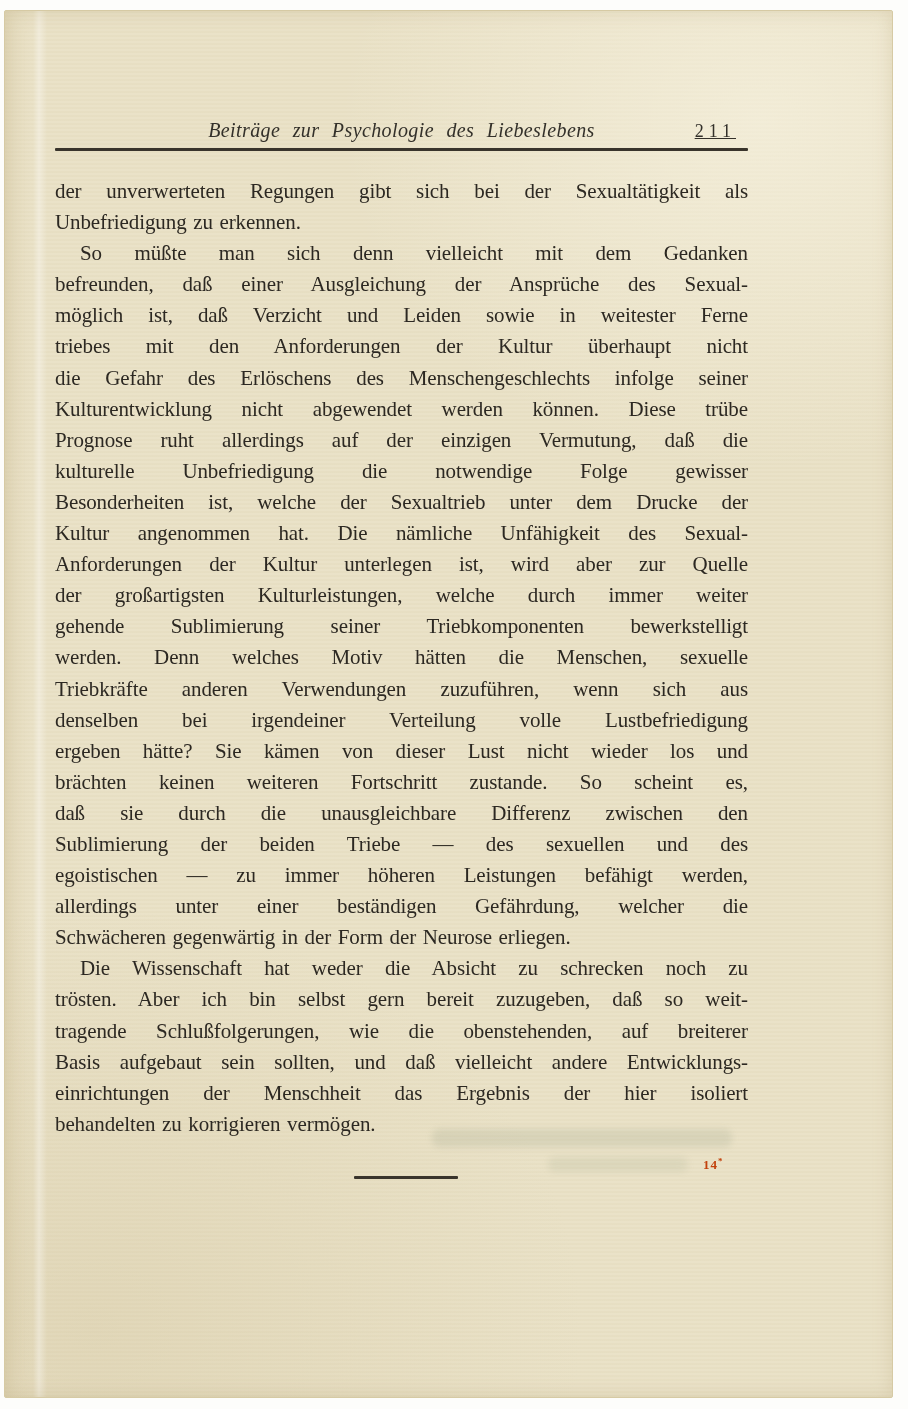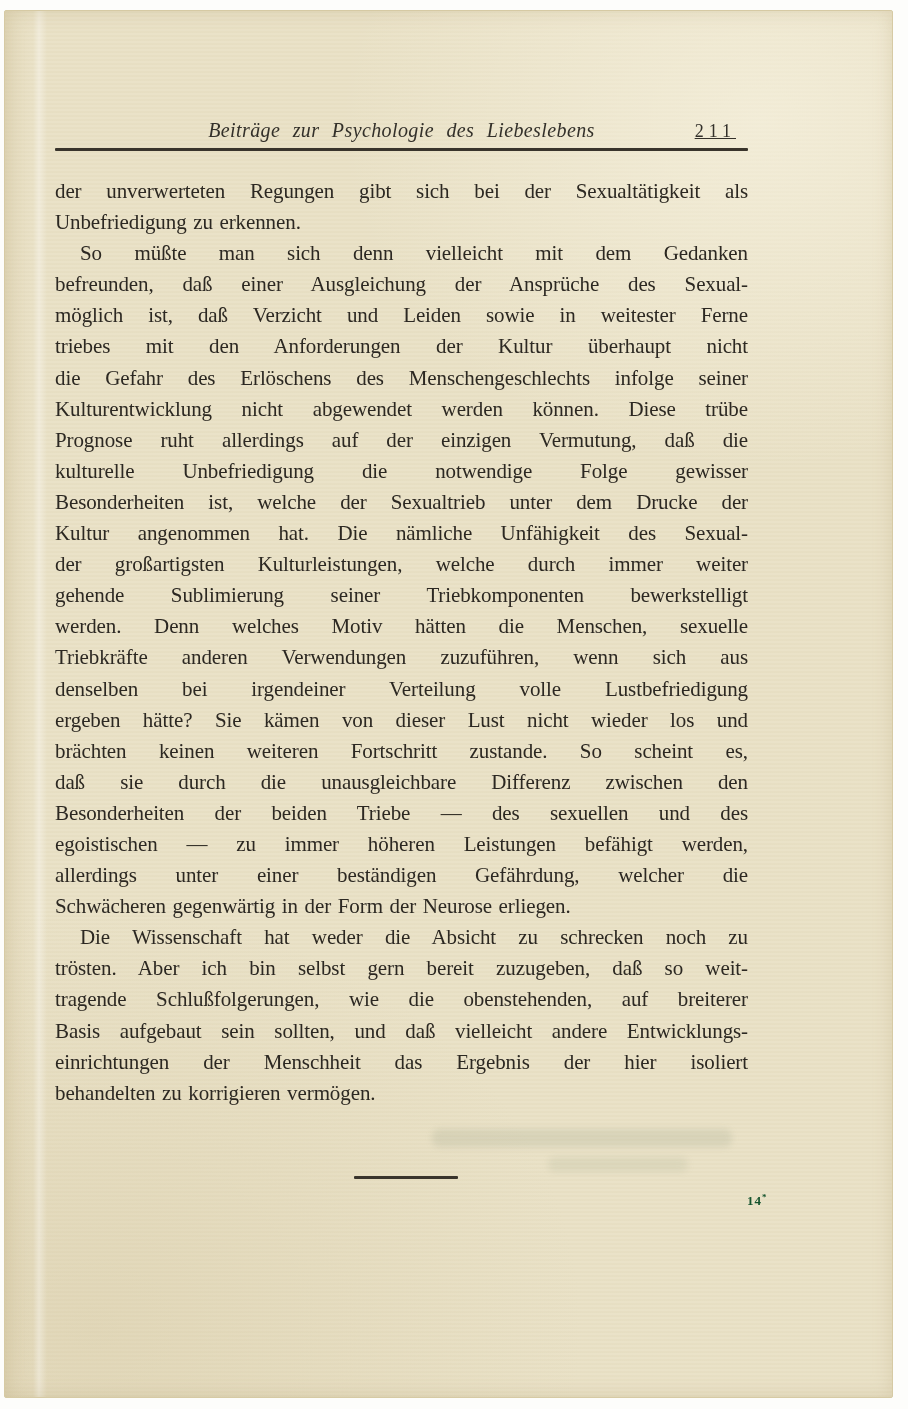--- a/index.html
+++ b/index.html
@@ -83,26 +83,25 @@
   .line.indent { text-indent: 25px; }
   .section-divider {
     position: absolute;
     left: 354px; top: 1176px;
     width: 104px; height: 3px;
     background: #39342c;
     border-radius: 1px;
   }
   .signature-mark {
     position: absolute;
-    left: 703px; top: 1193px;
+    left: 703px; top: 1157px;
     font-size: 13px;
     font-weight: 700;
     letter-spacing: 1px;
-    color: #14532d;
-    margin-left: 44px;
+    color: #c2410c;
   }
   .signature-mark sup {
     font-size: 9px;
     vertical-align: super;
     line-height: 0;
   }
   .bleed-ghost-1 {
     position: absolute;
     left: 432px; top: 1129px;
     width: 300px; height: 18px;
@@ -140,29 +139,30 @@
         <div class="line just indent">So müßte man sich denn vielleicht mit dem Gedanken</div>
         <div class="line just">befreunden, daß einer Ausgleichung der Ansprüche des Sexual-</div>
         <div class="line just">möglich ist, daß Verzicht und Leiden sowie in weitester Ferne</div>
         <div class="line just">triebes mit den Anforderungen der Kultur überhaupt nicht</div>
         <div class="line just">die Gefahr des Erlöschens des Menschengeschlechts infolge seiner</div>
         <div class="line just">Kulturentwicklung nicht abgewendet werden können. Diese trübe</div>
         <div class="line just">Prognose ruht allerdings auf der einzigen Vermutung, daß die</div>
         <div class="line just">kulturelle Unbefriedigung die notwendige Folge gewisser</div>
         <div class="line just">Besonderheiten ist, welche der Sexualtrieb unter dem Drucke der</div>
         <div class="line just">Kultur angenommen hat. Die nämliche Unfähigkeit des Sexual-</div>
+        <div class="line just">Anforderungen der Kultur unterlegen ist, wird aber zur Quelle</div>
         <div class="line just">der großartigsten Kulturleistungen, welche durch immer weiter</div>
         <div class="line just">gehende Sublimierung seiner Triebkomponenten bewerkstelligt</div>
         <div class="line just">werden. Denn welches Motiv hätten die Menschen, sexuelle</div>
         <div class="line just">Triebkräfte anderen Verwendungen zuzuführen, wenn sich aus</div>
         <div class="line just">denselben bei irgendeiner Verteilung volle Lustbefriedigung</div>
         <div class="line just">ergeben hätte? Sie kämen von dieser Lust nicht wieder los und</div>
         <div class="line just">brächten keinen weiteren Fortschritt zustande. So scheint es,</div>
         <div class="line just">daß sie durch die unausgleichbare Differenz zwischen den</div>
-        <div class="line just">Besonderheiten der beiden Triebe — des sexuellen und des</div>
+        <div class="line just">Sublimierung der beiden Triebe — des sexuellen und des</div>
         <div class="line just">egoistischen — zu immer höheren Leistungen befähigt werden,</div>
         <div class="line just">allerdings unter einer beständigen Gefährdung, welcher die</div>
         <div class="line">Schwächeren gegenwärtig in der Form der Neurose erliegen.</div>
         <div class="line just indent">Die Wissenschaft hat weder die Absicht zu schrecken noch zu</div>
         <div class="line just">trösten. Aber ich bin selbst gern bereit zuzugeben, daß so weit-</div>
         <div class="line just">tragende Schlußfolgerungen, wie die obenstehenden, auf breiterer</div>
         <div class="line just">Basis aufgebaut sein sollten, und daß vielleicht andere Entwicklungs-</div>
         <div class="line just">einrichtungen der Menschheit das Ergebnis der hier isoliert</div>
         <div class="line">behandelten zu korrigieren vermögen.</div>
       </div>

